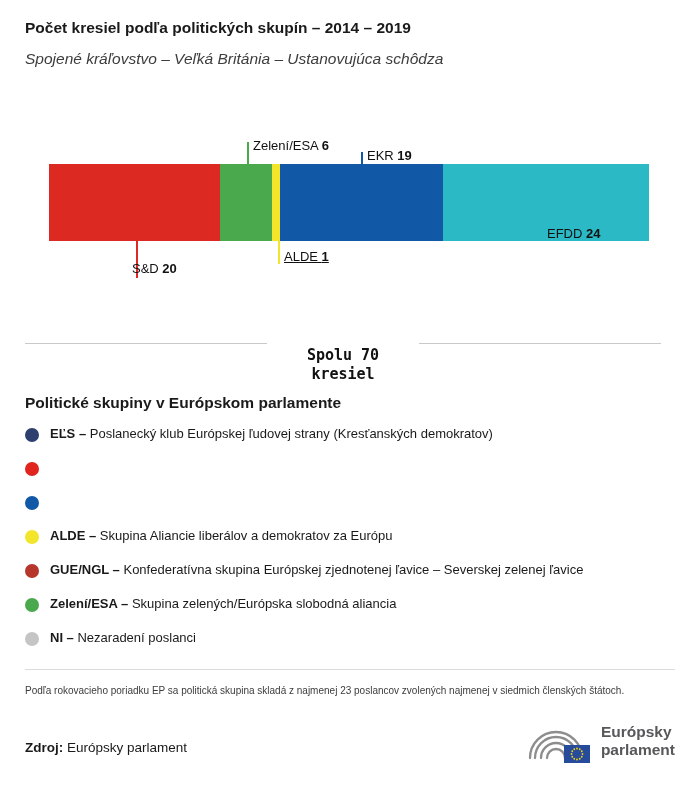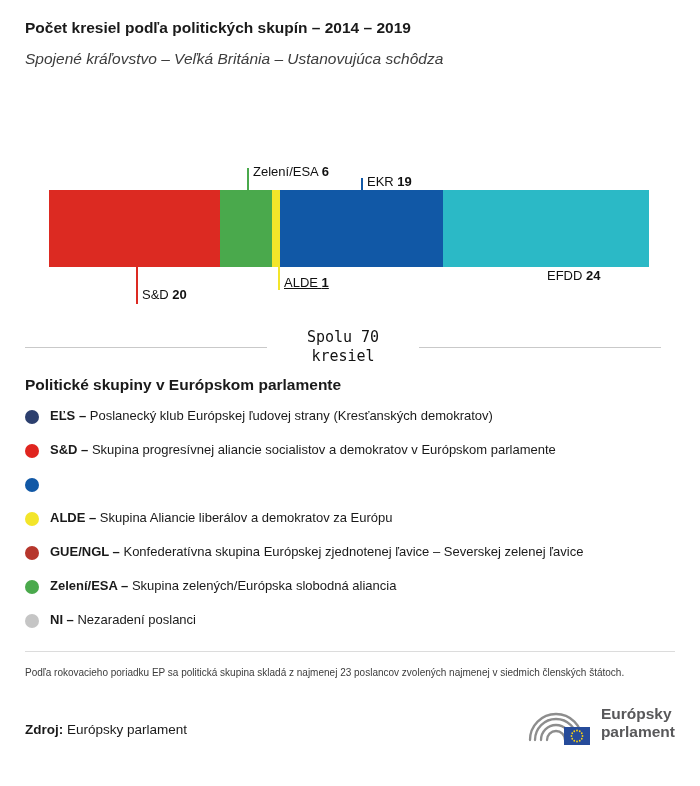--- a/index.html
+++ b/index.html
@@ -6,42 +6,42 @@
   .page{
     width:700px;height:786px;box-sizing:border-box;
     padding:18px 25px 0;position:relative;overflow:hidden;
     background:#fff;color:#1a1a1a;
     font-family:"Liberation Sans", sans-serif;
   }
   .title{font-size:15.5px;font-weight:700;margin:0;line-height:1.25;}
   .subtitle{font-size:15.5px;font-weight:400;margin:13px 0 0;color:#3d3d3d;line-height:1.2;font-style:italic;}
 
   
-  .chart{position:relative;height:150px;margin:93px -25px 0;}
+  .chart{position:relative;height:150px;margin:67px -25px 0;}
   .bar{position:absolute;left:49px;top:28px;width:600px;height:77px;display:flex;}
   .seg{height:100%;}
   .conn{position:absolute;width:2px;}
   #conn-zeleni{left:247px;top:6px;height:22px;}
   #conn-ekr{left:361px;top:16px;height:12px;}
   #conn-sd{left:136px;top:105px;height:37px;}
   #conn-alde{left:278px;top:105px;height:23px;}
   .cl{position:absolute;font-size:13px;white-space:nowrap;color:#111;}
   .cl b{font-weight:700;}
   #lab-zeleni{left:253px;top:2px;}
   #lab-ekr{left:367px;top:12px;}
-  #lab-sd{left:142px;top:125px;}
+  #lab-sd{left:132px;top:125px;}
   #lab-alde{left:284px;top:113px;text-decoration:underline;}
-  #lab-efdd{left:547px;top:106px;text-align:center;}
+  #lab-efdd{left:547px;top:90px;text-align:center;}
 
   
   .total-row{display:flex;align-items:center;gap:40px;margin:16px 14px 0 0;}
   .rule{flex:1;height:1px;background:#c9c9c9;}
   .total-text{
-    font-family:"DejaVu Sans Mono", monospace;font-weight:400;
-    font-size:15px;line-height:1.3;text-align:center;color:#111;
+    font-family:"DejaVu Sans Mono", monospace;font-weight:700;
+    font-size:15px;line-height:1.3;text-align:center;color:#111;margin-top:44px;
   }
 
   
   .legend-heading{font-size:15.5px;font-weight:700;margin:9px 0 0;line-height:1.2;}
   .legend-list{margin-top:5px;}
   .legend-item{display:flex;align-items:center;height:34px;}
   .dot{width:14px;height:14px;border-radius:50%;flex:none;margin-right:11px;}
   .legend-text{font-size:13px;line-height:1.3;}
   .legend-text b{font-weight:700;}
 
@@ -98,21 +98,20 @@
 
   <div class="legend-heading">Politické skupiny v Európskom parlamente</div>
 
   <div class="legend-list">
     <div class="legend-item">
       <span class="dot" style="background: rgb(44, 63, 110);"></span>
       <span class="legend-text"><b>EĽS –</b> <span>Poslanecký klub Európskej ľudovej strany (Kresťanských demokratov)</span></span>
     </div>
     <div class="legend-item">
       <span class="dot" style="background: rgb(224, 37, 31);"></span>
-      <span class="legend-text"><b>S&amp;D –</b> <span>Skupina progresívnej aliancie socialistov a demokratov v Európskom parlamente</span></span>
     </div>
     <div class="legend-item">
       <span class="dot" style="background: rgb(17, 88, 166);"></span>
     </div>
     <div class="legend-item">
       <span class="dot" style="background: rgb(243, 229, 42);"></span>
       <span class="legend-text"><b>ALDE –</b> <span>Skupina Aliancie liberálov a demokratov za Európu</span></span>
     </div>
     <div class="legend-item">
       <span class="dot" style="background: rgb(182, 54, 44);"></span>

